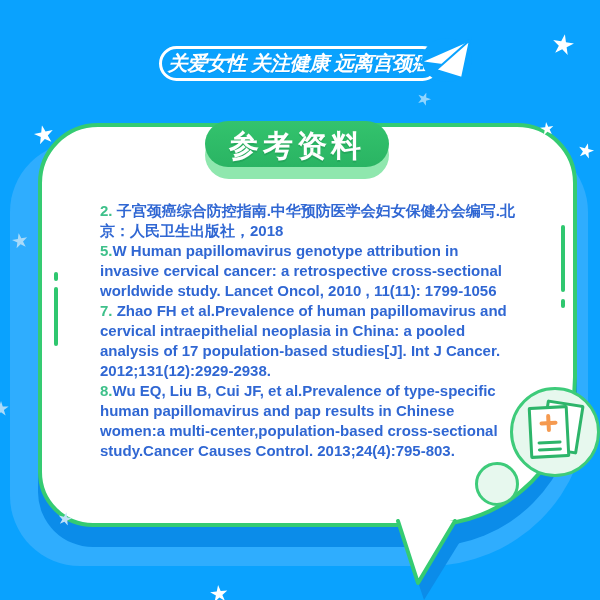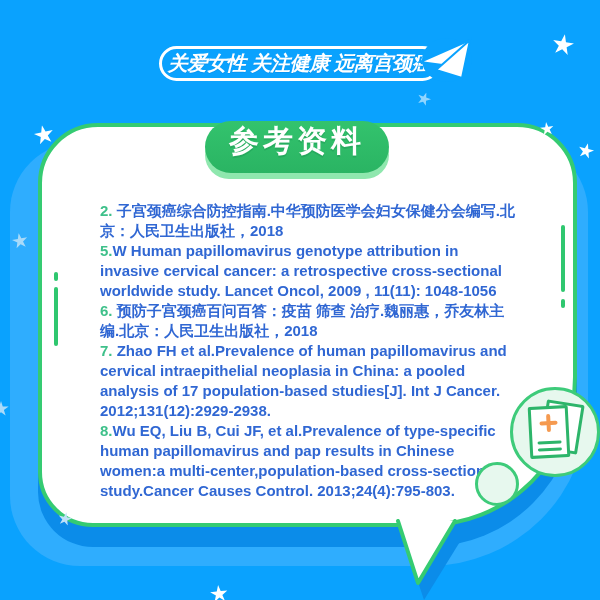--- a/index.html
+++ b/index.html
@@ -37,23 +37,23 @@
     background:#ffffff;border:4px solid #35cb72;
     border-radius:60px 60px 150px 55px;box-sizing:border-box;
   }
   .tail{position:absolute;left:392px;top:519px;width:80px;height:70px;}
   
   .badge-lip{
     position:absolute;left:205px;top:131px;width:184px;height:48px;
     background:#8fe7ae;border-radius:26px;
   }
   .badge-face{
-    position:absolute;left:205px;top:121px;width:184px;height:52px;
+    position:absolute;left:205px;top:121px;width:184px;height:46px;
     background:linear-gradient(#33c36d,#2ab463);border-radius:26px;
-    display:flex;align-items:flex-start;justify-content:center;
+    display:flex;align-items:flex-end;justify-content:center;
   }
   .badge-label{
     color:#ffffff;font-weight:bold;font-size:30px;letter-spacing:4px;
     text-shadow:0 2px 0 rgba(0,100,50,.18);
   }
   
   .refs{
     position:absolute;left:100px;top:201px;width:419px;
     font-size:15px;line-height:20px;font-weight:bold;color:#3067d3;
   }
@@ -136,22 +136,21 @@
     </svg>
   </div>
 
   <div class="badge-lip"></div>
   <div class="badge-face">
     <span class="badge-label">参考资料</span>
   </div>
 
   <div class="refs">
     <p><span class="num">2.</span><span> 子宫颈癌综合防控指南.中华预防医学会妇女保健分会编写.北京：人民卫生出版社，2018</span></p>
-    <p><span class="num">5.</span><span>W Human papillomavirus genotype attribution in invasive cervical cancer: a retrospective cross-sectional worldwide study. Lancet Oncol, 2009 , 11(11): 1048-1056</span></p>
-    <p><span class="num">6.</span><span> 预防子宫颈癌百问百答：疫苗 筛查 治疗.魏丽惠，乔友林主编.北京：人民卫生出版社，2018</span></p>
+    <p><span class="num">5.</span><span>W Human papillomavirus genotype attribution in invasive cervical cancer: a retrospective cross-sectional worldwide study. Lancet Oncol, 2010 , 11(11): 1799-1056</span></p>
     <p><span class="num">7.</span><span> Zhao FH et al.Prevalence of human papillomavirus and cervical intraepithelial neoplasia in China: a pooled analysis of 17 population-based studies[J]. Int J Cancer. 2012;131(12):2929-2938.</span></p>
     <p><span class="num">8.</span><span>Wu EQ, Liu B, Cui JF, et al.Prevalence of type-specific human papillomavirus and pap results in Chinese women:a multi-center,population-based cross-sectional study.Cancer Causes Control. 2013;24(4):795-803.</span></p>
   </div>
 
   <div class="deco l-dash"></div>
   <div class="deco l-line"></div>
   <div class="deco r-line"></div>
   <div class="deco r-dash"></div>
 
   <div class="small-circle"></div>

